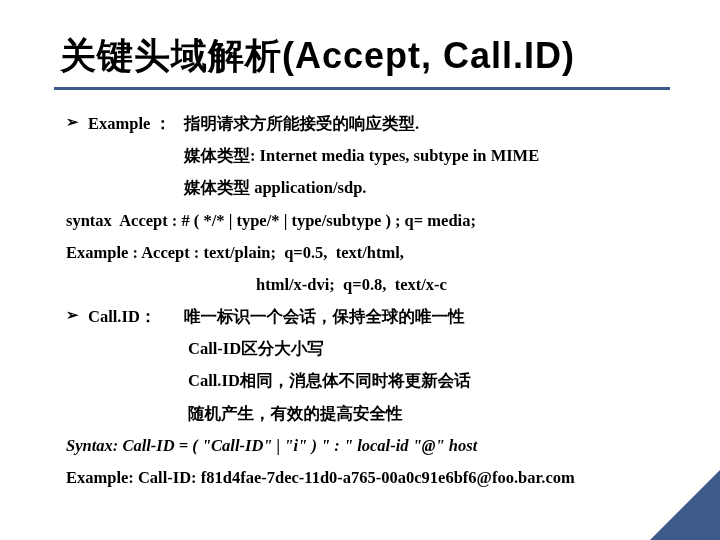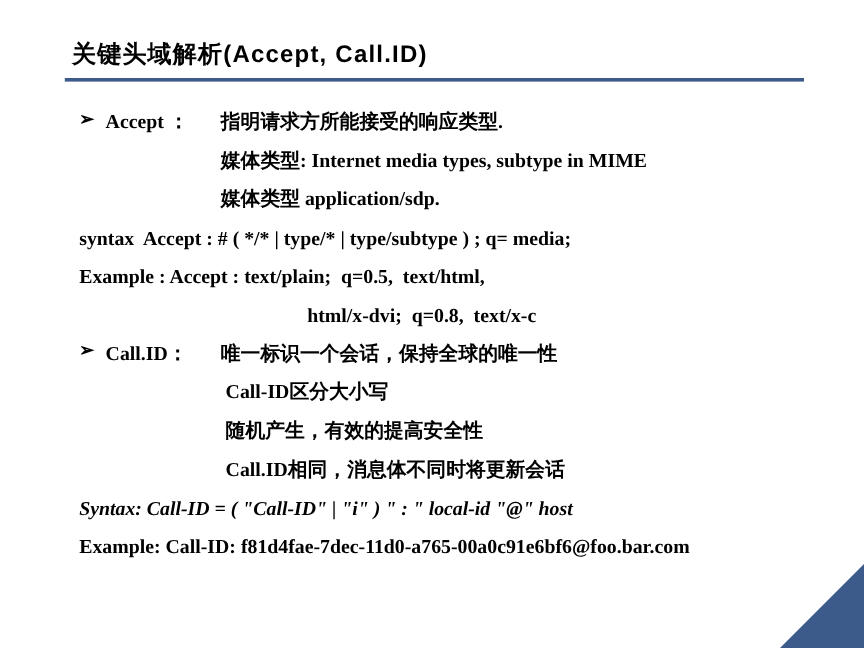--- a/index.html
+++ b/index.html
@@ -1,18 +1,18 @@
 <!DOCTYPE html>
 <html><head>
 <meta charset="utf-8">
 <style>
   html,body{margin:0;padding:0;width:720px;height:540px;background:#fff;font-family:"SimSun","NSimSun","Songti SC","STSong",serif;color:#000}
   .slide{position:relative;width:720px;height:540px;box-sizing:border-box;padding:32px 50px 40px 66px}
   .corner{position:absolute;right:0;bottom:0;width:0;height:0;border-left:70px solid transparent;border-bottom:70px solid #3c5a8a}
-  .title{font-family:"SimHei","Microsoft YaHei","Heiti SC",sans-serif;font-size:20px;font-weight:bold;letter-spacing:1px;margin:0 0 6px -6px}
+  .title{font-family:"SimHei","Microsoft YaHei","Heiti SC",sans-serif;font-size:36px;font-weight:bold;letter-spacing:1px;margin:0 0 6px -6px}
   .rule{height:3px;background:#3c5a8a;margin:0 0 18px -12px}
   .body{font-size:16.5px;line-height:1.95;font-weight:bold}
   .row{display:flex;align-items:flex-start}
   .bullet{width:22px;flex:none;font-size:15px;line-height:1.95}
   .label{min-width:96px;flex:none;white-space:pre}
   .indent{padding-left:118px}
   .indent2{padding-left:122px}
   .italic{font-style:italic}
   .line{white-space:pre-wrap}
 </style>
@@ -20,38 +20,38 @@
 <body>
 
 <div class="slide">
   <h1 class="title">关键头域解析(Accept, Call.ID)</h1>
   <div class="rule"></div>
 
   <div class="body">
 
     <div class="row">
       <span class="bullet">➢</span>
-      <span class="label">Accept ：</span>
+      <span class="label">Example ：</span>
       <span class="line">指明请求方所能接受的响应类型.</span>
     </div>
     <div class="indent line">媒体类型: Internet media types, subtype in MIME</div>
     <div class="indent line">媒体类型 application/sdp.</div>
 
     <div class="line">syntax  Accept : # ( */* | type/* | type/subtype ) ; q= media;</div>
     <div class="line">Example : Accept : text/plain;  q=0.5,  text/html,</div>
     <div class="line" style="padding-left:190px">html/x-dvi;  q=0.8,  text/x-c</div>
 
     <div class="row">
       <span class="bullet">➢</span>
       <span class="label">Call.ID：</span>
       <span class="line">唯一标识一个会话，保持全球的唯一性</span>
     </div>
     <div class="indent2 line">Call-ID区分大小写</div>
+    <div class="indent2 line">Call.ID相同，消息体不同时将更新会话</div>
     <div class="indent2 line">随机产生，有效的提高安全性</div>
-    <div class="indent2 line">Call.ID相同，消息体不同时将更新会话</div>
 
     <div class="line italic">Syntax: Call-ID = ( "Call-ID" | "i" ) " : " local-id "@" host</div>
     <div class="line">Example: Call-ID: f81d4fae-7dec-11d0-a765-00a0c91e6bf6@foo.bar.com</div>
 
   </div>
 
   <div class="corner"></div>
 </div>
 
 </body></html>

